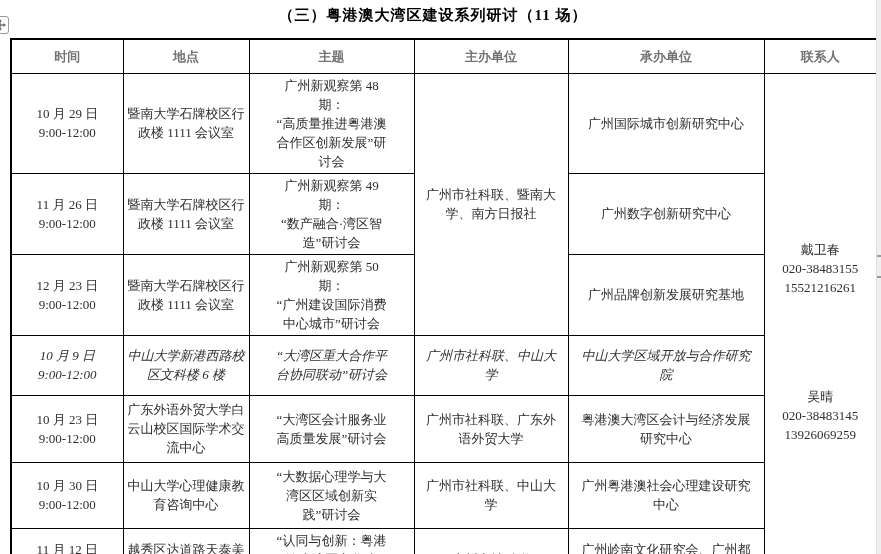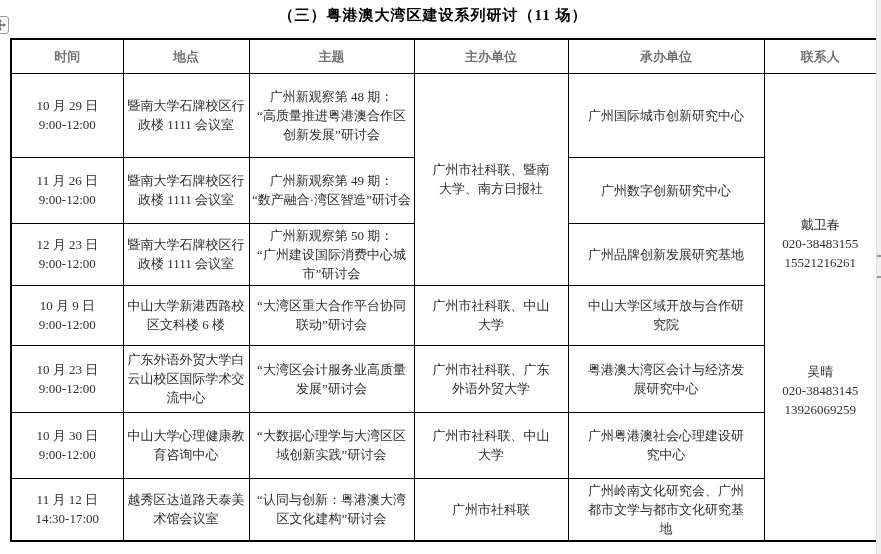--- a/index.html
+++ b/index.html
@@ -51,27 +51,27 @@
     font-size: 13px;
     line-height: 19px;
     padding: 2px 4px;
     overflow: hidden;
   }
   th { font-weight: bold; color: #737373; }
   tr.hdr   { height: 34px; }
   tr.r1 { height: 84px; }
   tr.r2 { height: 66px; }
   tr.r3 { height: 62px; }
-  tr.r4 { height: 60px; }
+  tr.r4 { height: 60px; font-style: italic; }
   tr.r5 { height: 67px; }
   tr.r6 { height: 66px; }
   tr.r7 { height: 63px; }
   td.time { white-space: pre-line; }
-  td.theme { padding: 2px 2px; }
-  td.org, td.coorg { padding: 2px 17px; }
+  td.theme { padding: 2px 21px; }
+  td.org, td.coorg { padding: 2px 10px; }
   td.contact { vertical-align: middle; padding: 7px; }
   .contact-inner {
     display: flex;
     flex-direction: column;
     align-items: center;
     justify-content: center;
     gap: 90px;
     height: 100%;
     padding-top: 20px;
   }

